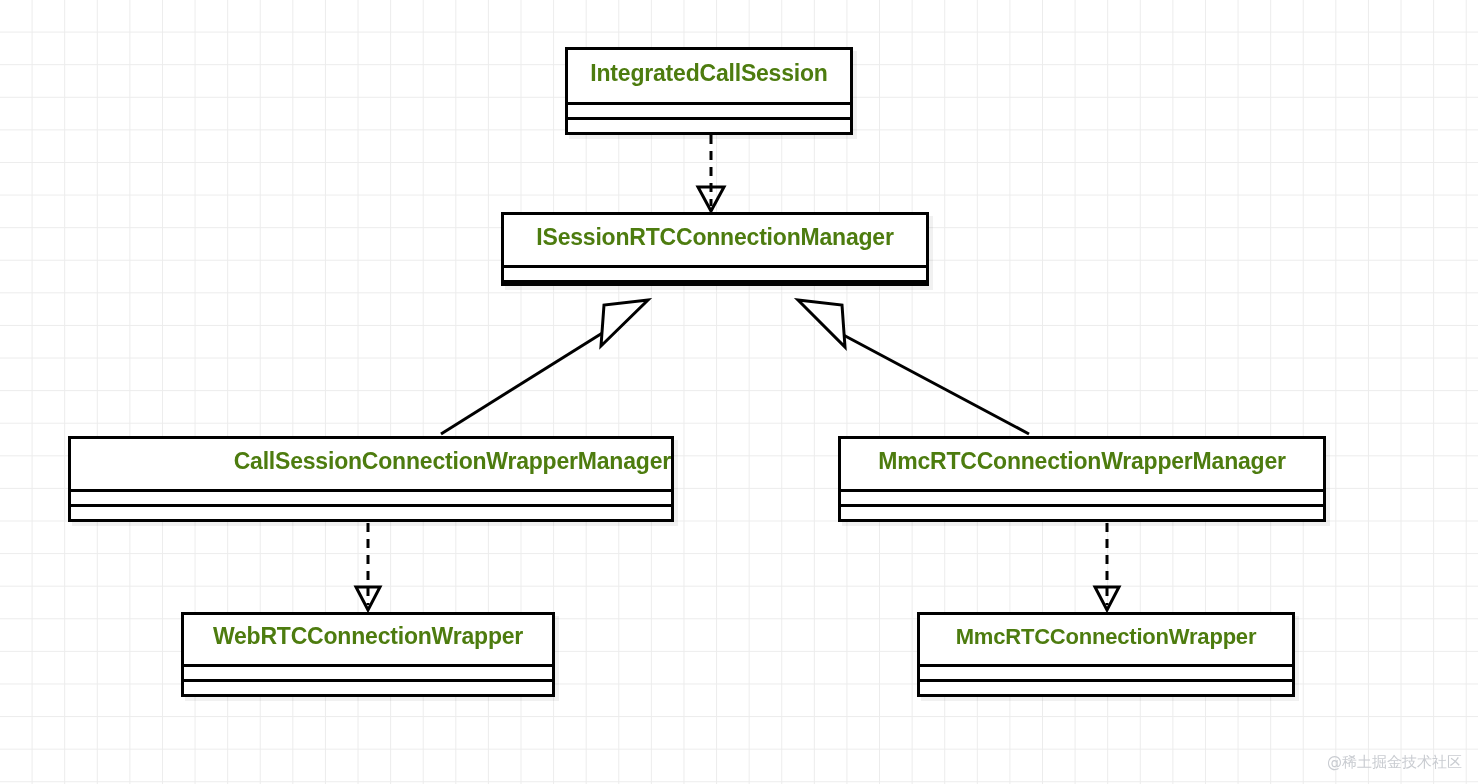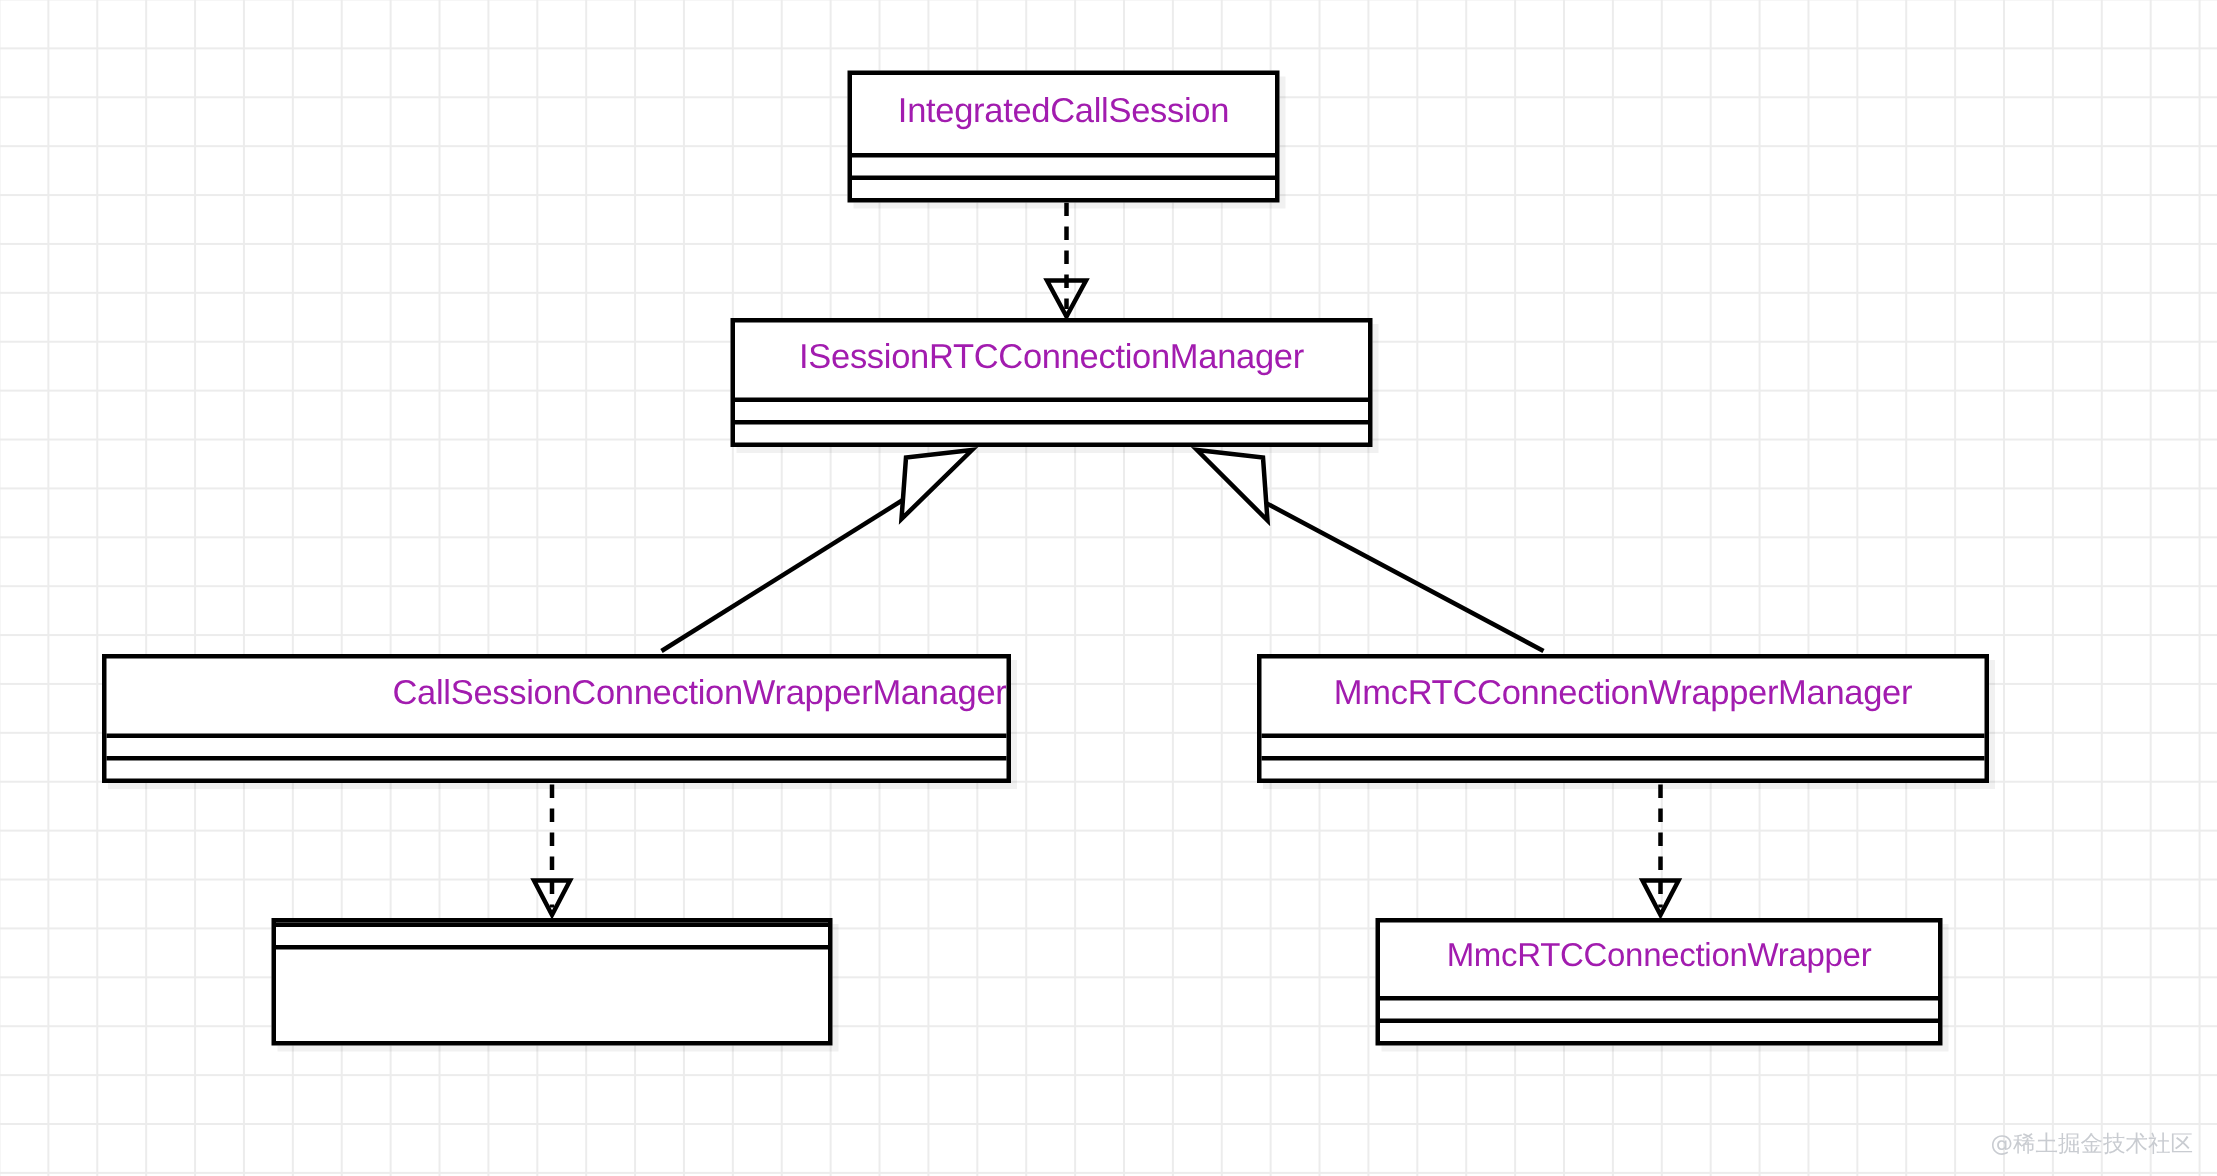--- a/index.html
+++ b/index.html
@@ -32,22 +32,22 @@
   .uml-class {
     position: absolute;
     background: #ffffff;
     border: 3px solid #000000;
     box-sizing: border-box;
     box-shadow: 4px 4px 0 0 rgba(0,0,0,0.055);
     z-index: 5;
   }
   .uml-name {
     text-align: center;
-    font-weight: normal;
-    color: #a21caf;
+    font-weight: bold;
+    color: #4d7c0f;
     letter-spacing: -0.2px;
     white-space: nowrap;
     overflow: hidden;
   }
   .uml-compartment {
     border-top: 3px solid #000000;
     box-sizing: border-box;
   }
   .watermark {
     position: absolute;
@@ -87,36 +87,37 @@
         <polygon points="1095,587 1107,610 1119,587" stroke="#000000" stroke-width="3" stroke-linejoin="miter" fill="none"></polygon>
       </g>
     </svg>
 
   <div id="class-layer">
       <div class="uml-class" style="left: 565px; top: 47px; width: 288px; height: 88px;">
         <div class="uml-name" style="height: 52px; line-height: 46px; font-size: 23px;">IntegratedCallSession</div>
         <div class="uml-compartment" style="height: 15px;"></div>
         <div class="uml-compartment" style="height: 15px;"></div>
       </div>
-      <div class="uml-class" style="left: 487px; top: 212px; width: 428px; height: 86px;">
+      <div class="uml-class" style="left: 501px; top: 212px; width: 428px; height: 74px;">
         <div class="uml-name" style="height: 50px; line-height: 44px; font-size: 23px;">ISessionRTCConnectionManager</div>
         <div class="uml-compartment" style="height: 15px;"></div>
         <div class="uml-compartment" style="height: 15px;"></div>
       </div>
       <div class="uml-class" style="left: 68px; top: 436px; width: 606px; height: 86px;">
         <div class="uml-name" style="height: 50px; line-height: 44px; font-size: 23px; text-align: right;">CallSessionConnectionWrapperManager</div>
         <div class="uml-compartment" style="height: 15px;"></div>
         <div class="uml-compartment" style="height: 15px;"></div>
       </div>
       <div class="uml-class" style="left: 838px; top: 436px; width: 488px; height: 86px;">
         <div class="uml-name" style="height: 50px; line-height: 44px; font-size: 23px;">MmcRTCConnectionWrapperManager</div>
         <div class="uml-compartment" style="height: 15px;"></div>
         <div class="uml-compartment" style="height: 15px;"></div>
       </div>
       <div class="uml-class" style="left: 181px; top: 612px; width: 374px; height: 85px;">
+        <div class="uml-name" style="height: 49px; line-height: 43px; font-size: 23px;">WebRTCConnectionWrapper</div>
         <div class="uml-compartment" style="height: 15px;"></div>
         <div class="uml-compartment" style="height: 15px;"></div>
       </div>
       <div class="uml-class" style="left: 917px; top: 612px; width: 378px; height: 85px;">
         <div class="uml-name" style="height: 49px; line-height: 43px; font-size: 22px;">MmcRTCConnectionWrapper</div>
         <div class="uml-compartment" style="height: 15px;"></div>
         <div class="uml-compartment" style="height: 15px;"></div>
       </div>
     </div>
 

